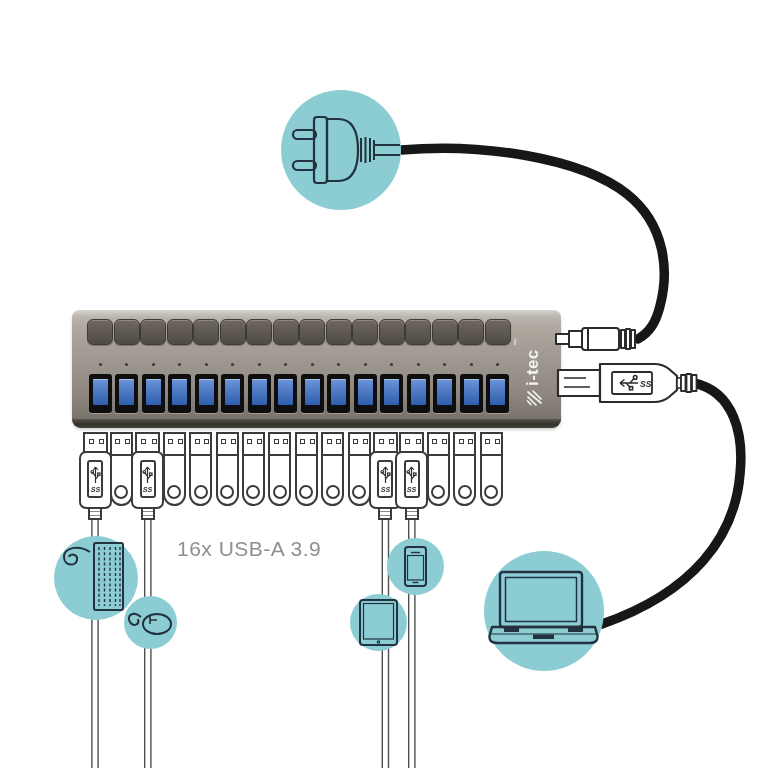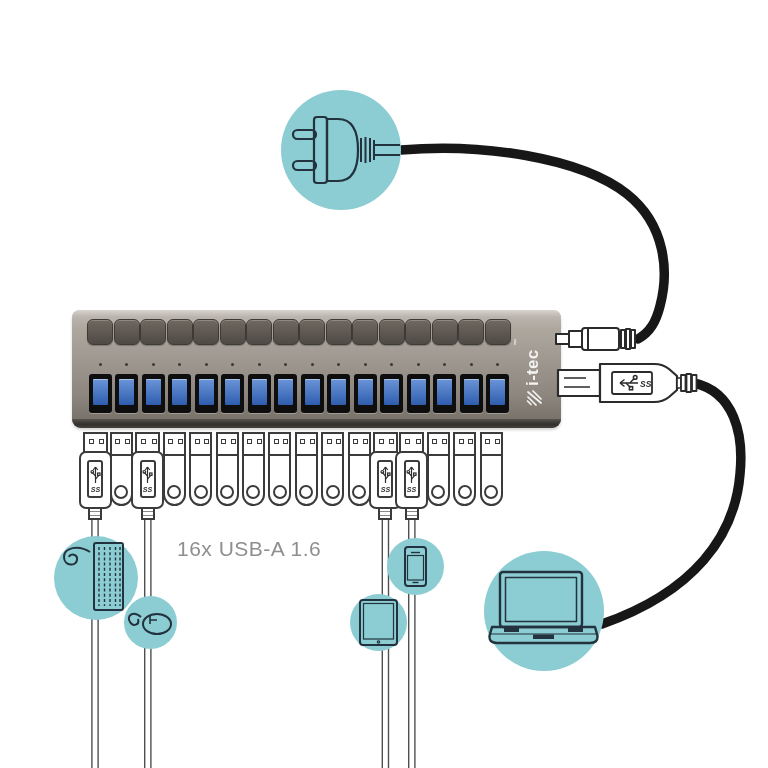--- a/index.html
+++ b/index.html
@@ -402,21 +402,21 @@
       <div class="part d-top">
         <div class="hole l"></div>
         <div class="hole r"></div>
       </div>
       <div class="part d-body">
         <div class="d-ring"></div>
       </div>
     </div>
   </div>
 
-<div class="caption">16x USB-A 1.6</div>
+<div class="caption">16x USB-A 3.9</div>
 
 <div class="circle" style="left:281px;top:90px;width:120px;height:120px">
   <svg width="120" height="120" viewBox="0 0 120 120">
     <g fill="none" stroke="currentColor" stroke-width="2.2" stroke-linejoin="round">
       <rect x="12" y="40" width="23" height="9" rx="4.5"></rect>
       <rect x="12" y="71" width="23" height="9" rx="4.5"></rect>
       <rect x="33" y="27" width="13" height="66" rx="3"></rect>
       <path d="M46 29 H57 Q77 29 77 60 Q77 91 57 91 H46 Z"></path>
       <path d="M80 48 V72 M84.5 47 V73 M89 48 V72 M93 50 V70" stroke-width="2"></path>
       <path d="M93 55 H119 M93 65 H119" stroke-width="2"></path>

